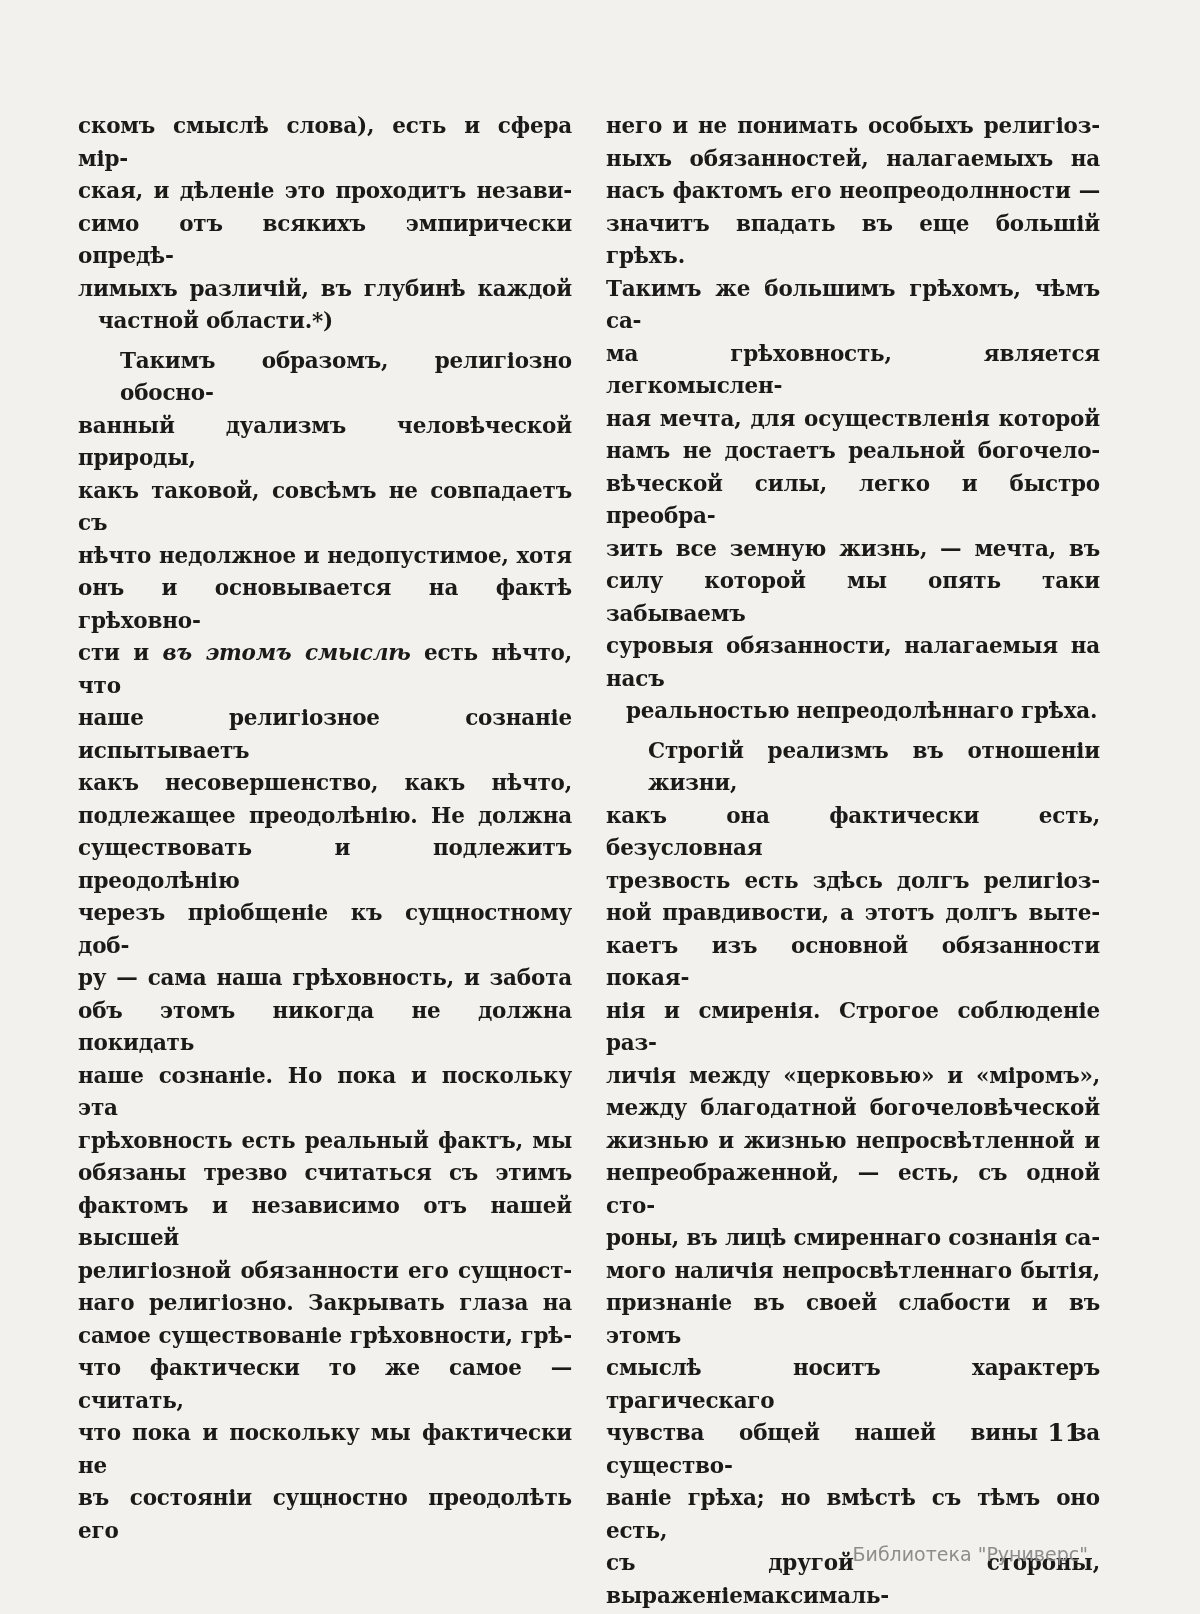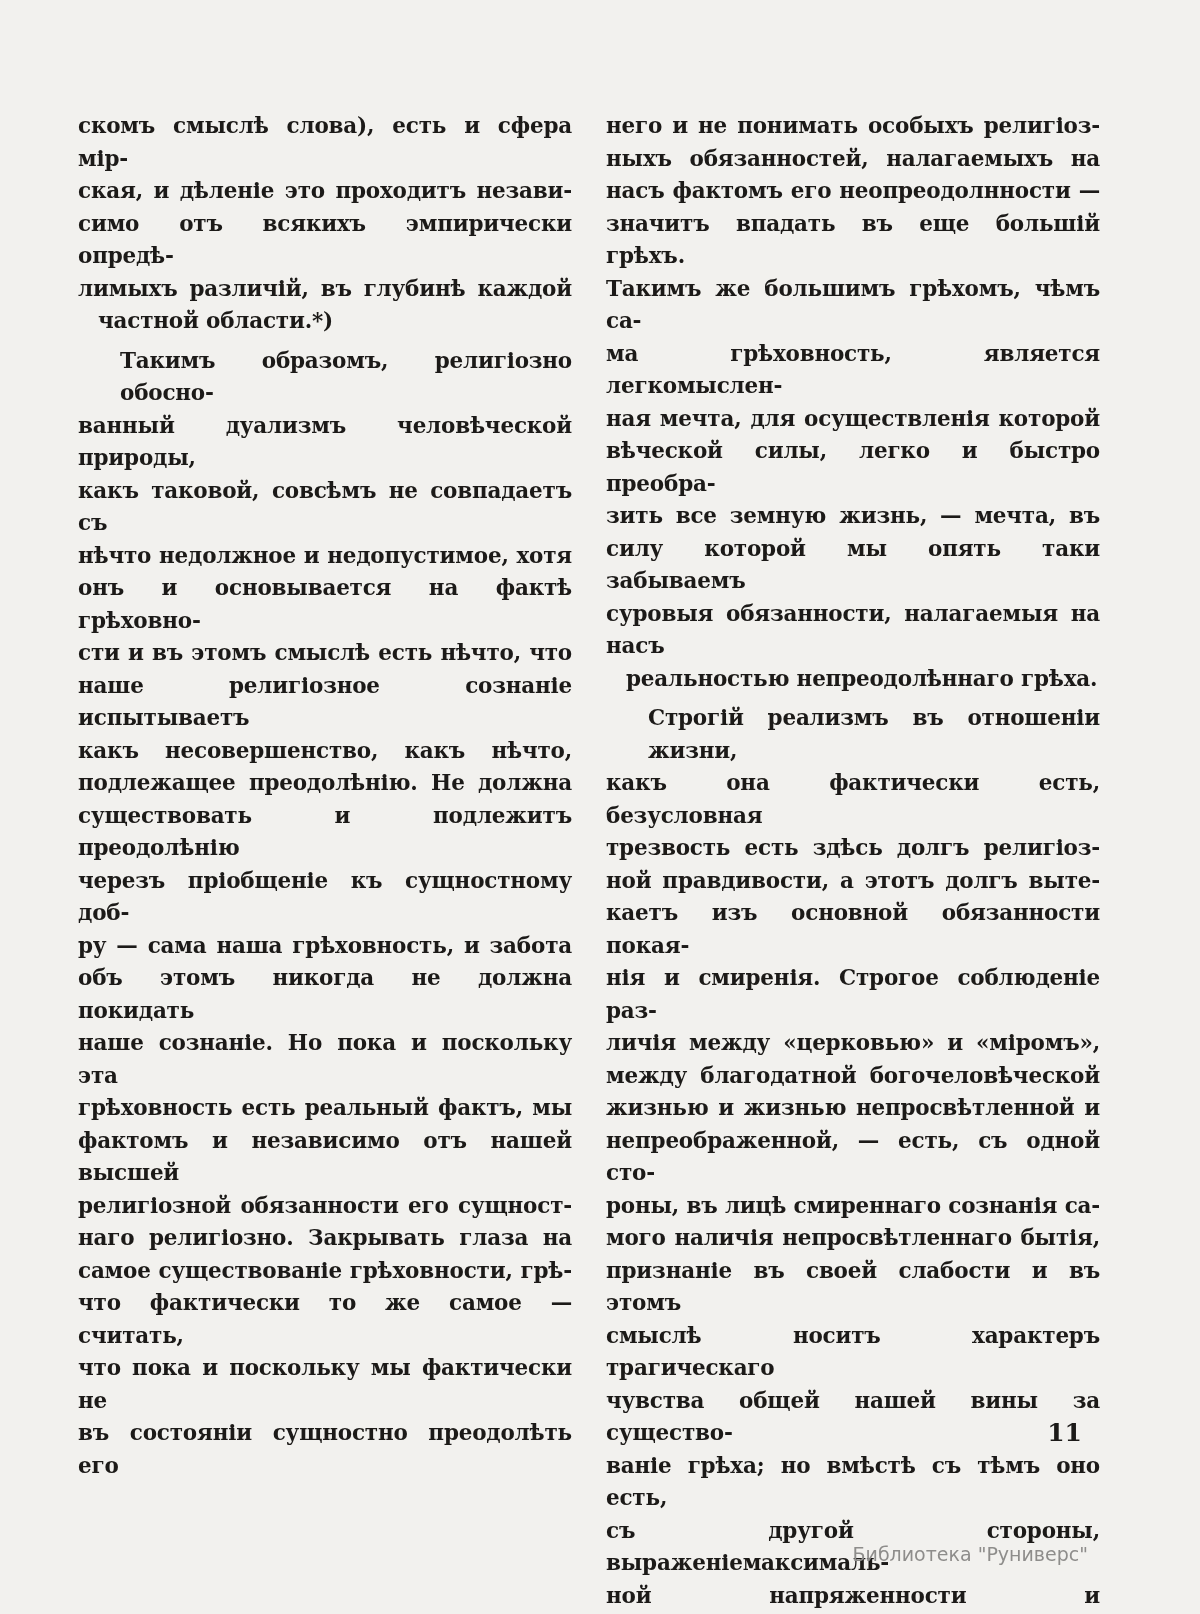--- a/index.html
+++ b/index.html
@@ -40,20 +40,21 @@
     text-align-last: left;
     margin-left: 20px;
   }
   .line.indent {
     padding-left: 42px;
   }
   .paragraph + .paragraph {
     margin-top: 7px;
   }
   .italic {
+    font-style: italic;
   }
   .page-number {
     position: absolute;
     top: 1418px;
     right: 118px;
     font-size: 25px;
   }
   .watermark {
     position: absolute;
     top: 1543px;
@@ -87,20 +88,21 @@
             <div class="line">сти и <span class="italic">въ этомъ смыслѣ</span> есть нѣчто, что</div>
             <div class="line">наше религіозное сознаніе испытываетъ</div>
             <div class="line">какъ несовершенство, какъ нѣчто,</div>
             <div class="line">подлежащее преодолѣнію. Не должна</div>
             <div class="line">существовать и подлежитъ преодолѣнію</div>
             <div class="line">черезъ пріобщеніе къ сущностному доб-</div>
             <div class="line">ру — сама наша грѣховность, и забота</div>
             <div class="line">объ этомъ никогда не должна покидать</div>
             <div class="line">наше сознаніе. Но пока и поскольку эта</div>
             <div class="line">грѣховность есть реальный фактъ, мы</div>
+            <div class="line">обязаны трезво считаться съ этимъ</div>
             <div class="line">фактомъ и независимо отъ нашей высшей</div>
             <div class="line">религіозной обязанности его сущност-</div>
             <div class="line">наго религіозно. Закрывать глаза на</div>
             <div class="line">самое существованіе грѣховности, грѣ-</div>
             <div class="line">что фактически то же самое — считать,</div>
             <div class="line">что пока и поскольку мы фактически не</div>
             <div class="line">въ состояніи сущностно преодолѣть его</div>
           </div>
         </div>
 
@@ -108,20 +110,21 @@
     <div class="col">
       <div>
           <div class="paragraph">
             <div class="line">него и не понимать особыхъ религіоз-</div>
             <div class="line">ныхъ обязанностей, налагаемыхъ на</div>
             <div class="line">насъ фактомъ его неопреодолнности —</div>
             <div class="line">значитъ впадать въ еще большій грѣхъ.</div>
             <div class="line">Такимъ же большимъ грѣхомъ, чѣмъ са-</div>
             <div class="line">ма грѣховность, является легкомыслен-</div>
             <div class="line">ная мечта, для осуществленія которой</div>
+            <div class="line">намъ не достаетъ реальной богочело-</div>
             <div class="line">вѣческой силы, легко и быстро преобра-</div>
             <div class="line">зить все земную жизнь, — мечта, въ</div>
             <div class="line">силу которой мы опять таки забываемъ</div>
             <div class="line">суровыя обязанности, налагаемыя на насъ</div>
             <div class="line end">реальностью непреодолѣннаго грѣха.</div>
           </div>
           <div class="paragraph">
             <div class="line indent">Строгій реализмъ въ отношеніи жизни,</div>
             <div class="line">какъ она фактически есть, безусловная</div>
             <div class="line">трезвость есть здѣсь долгъ религіоз-</div>

